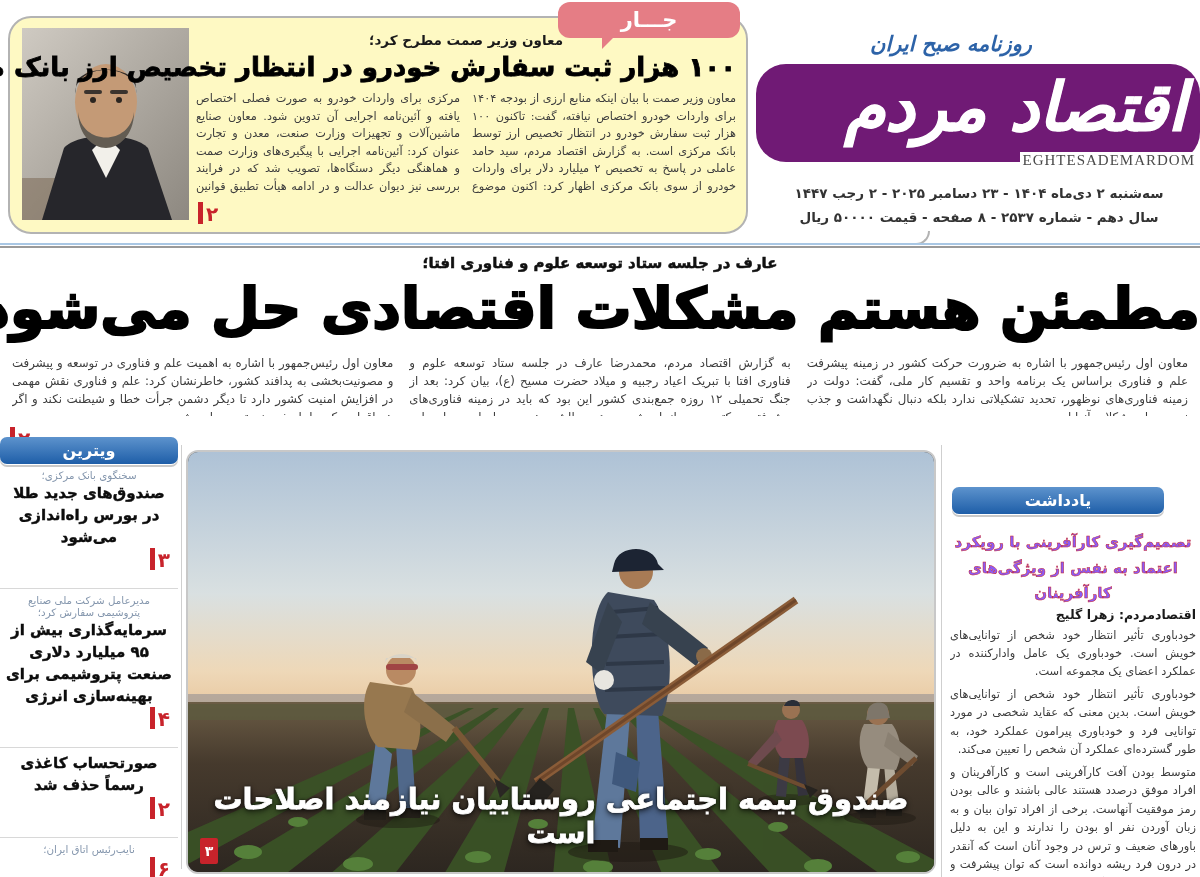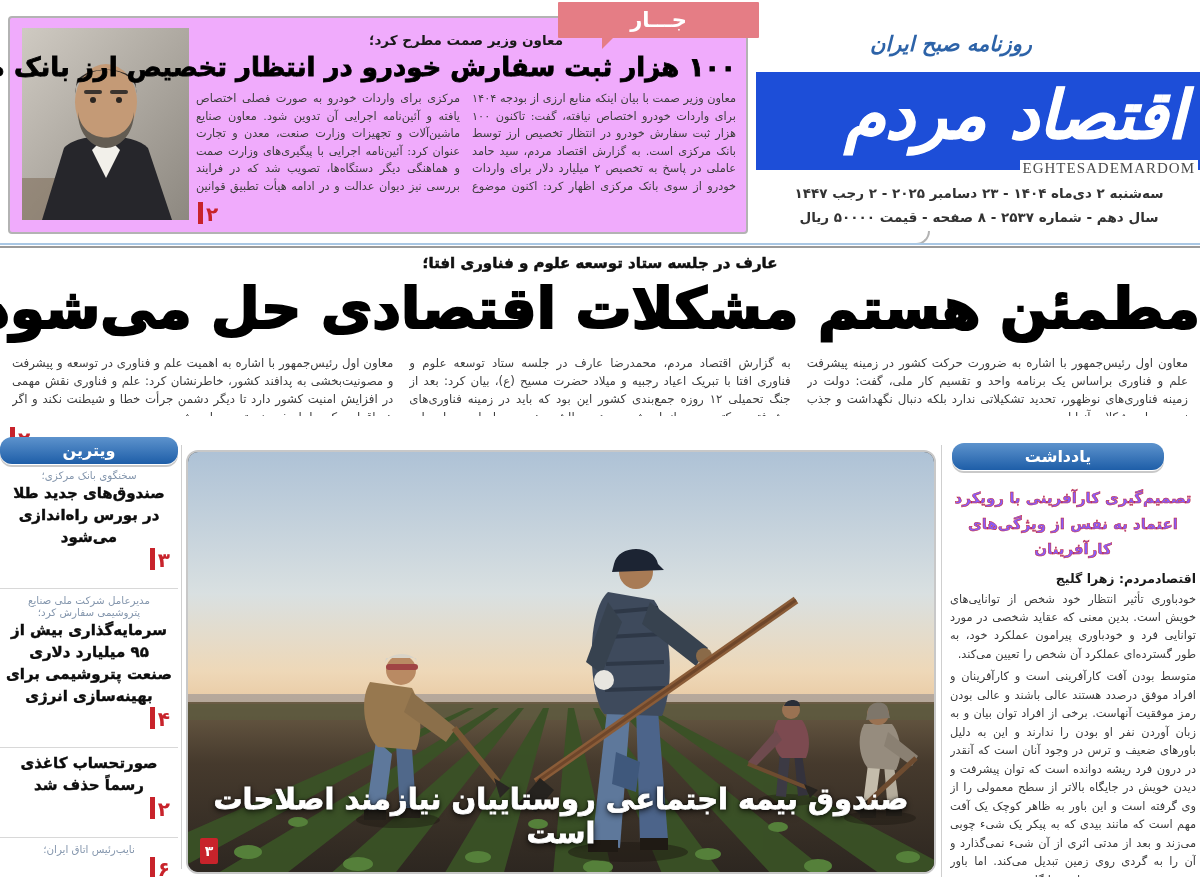--- a/index.html
+++ b/index.html
@@ -1,45 +1,45 @@
 <!DOCTYPE html>
 <html lang="fa"><head>
 <meta charset="utf-8">
 <style>
   * { margin:0; padding:0; box-sizing:border-box; }
   html,body { background:#fff; }
   body { font-family:"DejaVu Sans", sans-serif; }
   .page { position:relative; width:1200px; height:877px; background:#fff; overflow:hidden; }
 
   
-  .jar-tab { position:absolute; left:558px; top:2px; width:201px; height:36px;
-    background:#e57d85; border-radius:1px; color:#fff; font-weight:bold; font-size:21px;
+  .jar-tab { position:absolute; left:558px; top:2px; width:182px; height:36px;
+    background:#e57d85; border-radius:12px; color:#fff; font-weight:bold; font-size:21px;
     display:flex; align-items:center; justify-content:center; z-index:5; letter-spacing:2px; }
   .jar-tab::after { content:""; position:absolute; left:44px; bottom:-11px;
     border:8px solid transparent; border-top-color:#e57d85; border-left-color:#e57d85; }
 
   .top-article-box { position:absolute; left:8px; top:16px; width:740px; height:218px;
-    border:2px solid #b3b3b3; border-radius:4px; background:#f0abfc; }
+    border:2px solid #b3b3b3; border-radius:23px; background:#fef9c3; }
   .portrait { position:absolute; left:12px; top:10px; width:167px; height:192px; overflow:hidden; background:#a7a29a; }
   .ta-content { position:absolute; left:186px; right:10px; top:6px; bottom:6px; direction:rtl; }
   .ta-kicker { text-align:center; font-weight:bold; font-size:13.5px; color:#1a1a1a; margin:8px 0 4px; }
   .ta-headline { text-align:center; font-weight:bold; font-size:26px; color:#000; letter-spacing:-0.5px;
     -webkit-text-stroke:0.8px #000; margin-bottom:8px; white-space:nowrap; }
   .ta-cols { display:flex; flex-direction:row; gap:12px; }
   .ta-col { flex:1; font-size:11.3px; line-height:1.55; color:#3d3d3d; text-align:justify; height:108px; overflow:hidden; }
   .ta-badge { position:absolute; left:2px; bottom:2px; }
 
   .masthead { position:absolute; left:748px; top:0; width:452px; height:240px; }
   .mh-tagline { position:absolute; right:168px; top:32px; color:#2d63a8; font-weight:bold;
     font-size:21px; font-style:italic; direction:rtl; }
-  .mh-band { position:absolute; left:8px; right:0; top:72px; height:98px; background:#1d4ed8; }
+  .mh-band { position:absolute; left:8px; right:0; top:64px; height:98px; background:#701a75;border-radius:30px; }
   .mh-title { position:absolute; right:14px; top:4px; color:#fff; font-weight:bold; font-style:italic;
     font-size:66px; line-height:1.2; direction:rtl; white-space:nowrap; -webkit-text-stroke:1px #fff; }
   .mh-latin { position:absolute; right:2px; top:152px; font-family:"Liberation Serif", serif;
-    font-size:15px; letter-spacing:1px; color:#4a4a4a; background:#fff; padding:0 3px; z-index:3;margin-top:8px; }
+    font-size:15px; letter-spacing:1px; color:#4a4a4a; background:#fff; padding:0 3px; z-index:3; }
   .mh-dates { position:absolute; right:6px; left:16px; top:182px; direction:rtl; text-align:center;
     font-size:13.5px; font-weight:bold; color:#333; line-height:1.75; }
 
   .sep-box-bottom { position:absolute; left:0; top:231px; width:930px; height:14px;
     border-bottom:2px solid #b3b3b3; border-right:2px solid #b3b3b3; border-bottom-right-radius:14px; }
   .sep-blue { position:absolute; left:0; right:0; top:243px; height:2px; background:#a9c7e4; }
   .sep-gray { position:absolute; left:0; right:0; top:246px; height:2px; background:#9a9a9a; }
 
   
   .lead { position:absolute; left:0; right:0; top:250px; height:187px; direction:rtl; }
@@ -53,21 +53,21 @@
 
   
   .badge { display:inline-block; color:#c8232b; font-weight:bold; font-size:20px; line-height:1;
     border-left:5px solid #c8232b; padding:2px 2px 0 3px; }
 
   
   .vrule { position:absolute; width:1px; background:#cfcfcf; }
   .vrule.left { left:181px; top:445px; bottom:8px; }
   .vrule.right { left:941px; top:445px; bottom:0; }
 
-  .section-header { height:27px; border-radius:12px; background:linear-gradient(#5d93cd,#1e5ea8);
+  .section-header { height:27px; border-radius:7px; background:linear-gradient(#5d93cd,#1e5ea8);
     color:#fff; font-weight:bold; font-size:16px; display:flex; align-items:center; justify-content:center;
     box-shadow:0 1px 0 #fff, 0 3px 0 #c9c9c9; }
 
   .vitrine { position:absolute; left:0; top:437px; width:178px; bottom:0; direction:rtl; }
   .v-item { padding:5px 6px 18px; border-bottom:1px solid #d8d8d8; }
   .v-item:last-child { border-bottom:1px solid #d8d8d8; }
   .v-kicker { text-align:center; color:#8496ad; font-size:10.3px; margin-bottom:2px; }
   .v-title { text-align:center; font-weight:bold; font-size:15px; color:#0d0d0d; line-height:1.45;
     -webkit-text-stroke:0.4px #0d0d0d; }
   .v-badge-row { height:22px; display:flex; align-items:flex-end; }
@@ -75,24 +75,24 @@
   .photo-frame { position:absolute; left:186px; top:450px; width:750px; height:424px;
     border:2px solid #c8c8c8; border-radius:12px; overflow:hidden; background:#404040; }
   .photo-caption { position:absolute; left:0; right:0; bottom:22px; text-align:center; direction:rtl;
     color:#fff; font-weight:bold; font-size:29px; -webkit-text-stroke:0.8px #fff;
     text-shadow:0 2px 6px rgba(0,0,0,.85), 0 0 3px rgba(0,0,0,.9); }
   .photo-badge { position:absolute; left:12px; bottom:8px; width:18px; height:26px; background:#c8232b;
     color:#fff; font-weight:bold; font-size:14px; display:flex; align-items:center; justify-content:center;
     border-radius:2px; }
 
   .note { position:absolute; left:950px; right:4px; top:443px; bottom:0; direction:rtl; overflow:hidden; }
-  .note .section-header { width:212px; margin-right:auto; margin-left:2px; }
+  .note .section-header { width:212px; margin-right:auto; margin-left:2px;margin-top:44px; }
   .note-title { color:#8b5cf6; font-weight:bold; font-size:15px; text-align:center; line-height:1.7;
     margin-top:16px; -webkit-text-stroke:0.5px #c8232b; }
-  .note-byline { font-weight:bold; font-size:12.5px; color:#1a1a1a; margin-top:8px; }
+  .note-byline { font-weight:bold; font-size:12.5px; color:#1a1a1a; margin-top:0; }
   .note-body { margin-top:4px; font-size:11.4px; line-height:1.62; color:#3c3c3c; text-align:justify; }
   .note-body p { margin-bottom:4px; }
 </style>
 </head>
 <body>
 
 <div class="page">
 
   <div class="jar-tab">جـــار</div>
 
@@ -303,18 +303,19 @@
     </svg>
     <div class="photo-caption">صندوق بیمه اجتماعی روستاییان نیازمند اصلاحات است</div>
     <div class="photo-badge">۳</div>
   </div>
 
   <div class="note">
     <div class="section-header">یادداشت</div>
     <div class="note-title">تصمیم‌گیری کارآفرینی با رویکرد اعتماد به نفس از ویژگی‌های کارآفرینان</div>
     <div class="note-byline">اقتصادمردم: زهرا گلیج</div>
     <div class="note-body">
+      <p>خودباوری تأثیر انتظار خود شخص از توانایی‌های خویش است. خودباوری یک عامل وادارکننده در عملکرد اعضای یک مجموعه است.</p>
       <p>خودباوری تأثیر انتظار خود شخص از توانایی‌های خویش است. بدین معنی که عقاید شخصی در مورد توانایی فرد و خودباوری پیرامون عملکرد خود، به طور گسترده‌ای عملکرد آن شخص را تعیین می‌کند.</p>
       <p>متوسط بودن آفت کارآفرینی است و کارآفرینان و افراد موفق درصدد هستند عالی باشند و عالی بودن رمز موفقیت آنهاست. برخی از افراد توان بیان و به زبان آوردن نفر او بودن را ندارند و این به دلیل باورهای ضعیف و ترس در وجود آنان است که آنقدر در درون فرد ریشه دوانده است که توان پیشرفت و دیدن خویش در جایگاه بالاتر از سطح معمولی را از وی گرفته است و این باور به ظاهر کوچک یک آفت مهم است که مانند بیدی که به پیکر یک شیء چوبی می‌زند و بعد از مدتی اثری از آن شیء نمی‌گذارد و آن را به گردی روی زمین تبدیل می‌کند. اما باور پذیرش موفقیت و خود را در جایگاه برتر دیدن ریشه در خودباوری و ارزشمندی در فرد دارد. ارزشمندی خود را به شکل‌های مختلفی به منصه ظهور می‌گذارد که درک و شناخت آن به پیشرفت فرد کمک شایان توجهی می‌کند. این حس ارزشمند آنقدر اهمیت دارد که جایگاه یک فرد را از فرش به عرش و گاهی از عرش به فرش می‌کشاند. نبود حس ارزشمندی و لیاقت در فرد حتی اگر...</p>
     </div>
   </div>
 
 </div>
 
 </body></html>

